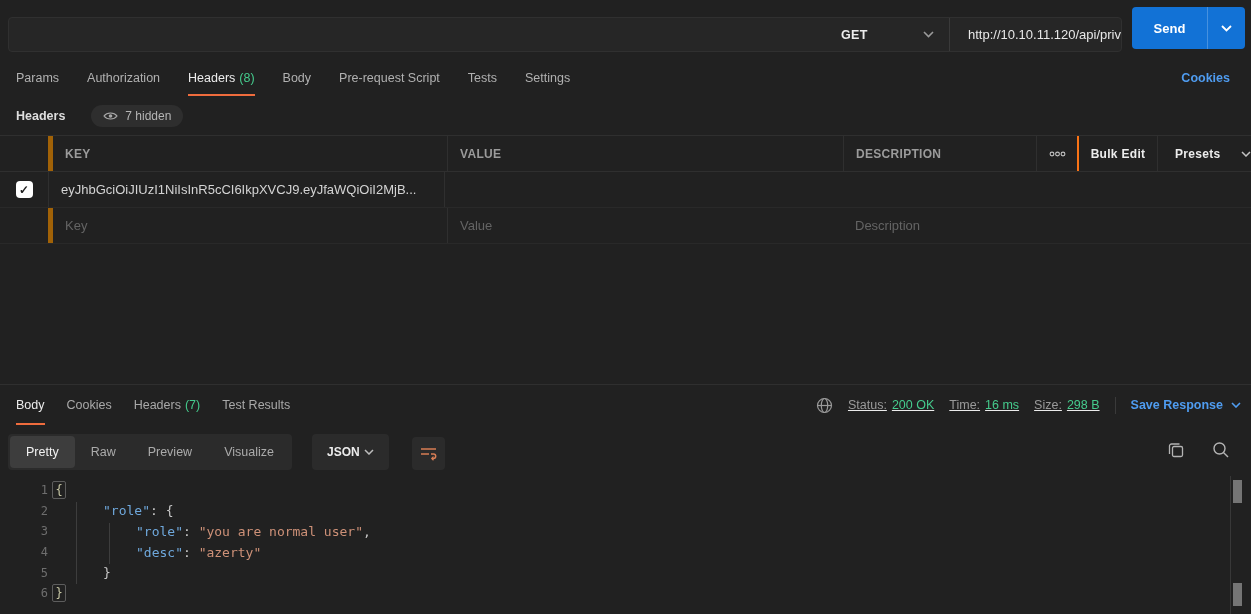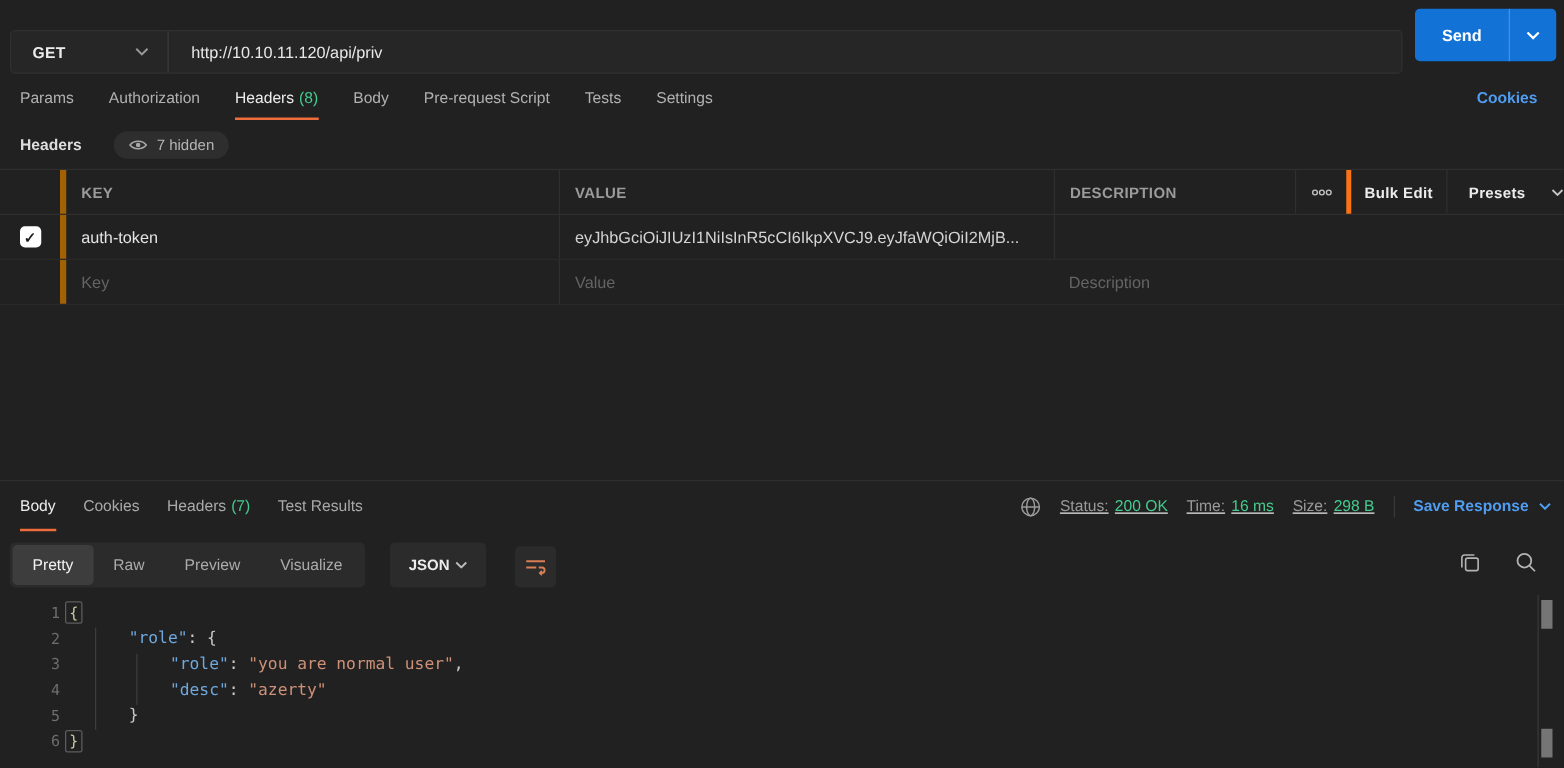--- a/index.html
+++ b/index.html
@@ -13,23 +13,23 @@
     --green:#45cb8d;
     --blue-link:#4f9cf0;
     --send-blue:#1272d6;
     --code-key:#6fa8dc;
     --code-str:#ce9178;
   }
   svg { display:block; }
 
   
   .url-group{
-    position:absolute; top:24px; left:8px; width:1114px; height:35px;
+    position:absolute; top:17px; left:8px; width:1114px; height:35px;
     background:#262626; border:1px solid #303030; border-radius:4px;
-    display:flex; align-items:center;
+    display:flex; align-items:center;justify-content:flex-end;
   }
   .method{
     width:126px; height:100%; display:flex; align-items:center;
     justify-content:space-between; padding:0 15px 0 17px;
     font-size:12.5px; font-weight:700; letter-spacing:.3px; color:#ececec;
     border-right:1px solid #3a3a3a; cursor:pointer;
   }
   .url-text{ padding-left:18px; font-size:13px; color:#e8e8e8; }
   .send-btn{
     position:absolute; top:7px; left:1132px; width:113px; height:42px;
@@ -69,21 +69,21 @@
   .trow{ display:flex; align-items:stretch; }
   .thead{ height:37px; border-top:1px solid #2f2f2f; border-bottom:1px solid #2f2f2f;
     color:#9b9b9b; font-size:12px; font-weight:600; letter-spacing:.3px; }
   .tbodyrow{ height:36px; border-bottom:1px solid #292929; }
   .cell{ display:flex; align-items:center; padding-left:12px; overflow:hidden; white-space:nowrap; }
   .c0{ width:48px; padding-left:0; justify-content:center; }
   .c1{ width:399px; border-left:5px solid #a16207; }
   .c2{ width:396px; border-left:1px solid #2f2f2f; }
   .c3{ width:193px; border-left:1px solid #2f2f2f; }
   .cmore{ width:41px; border-left:1px solid #2f2f2f; justify-content:center; padding-left:0; cursor:pointer; }
-  .cbulk{ width:80px; border-left:4px solid #f97316; justify-content:center; padding-left:0;
+  .cbulk{ width:80px; border-left:2px solid #f97316; justify-content:center; padding-left:0;
     color:#ececec; font-size:12px; font-weight:700; cursor:pointer; }
   .cpresets{ flex:1; border-left:1px solid #2f2f2f; gap:21px; padding-left:17px;
     color:#ececec; font-size:12px; font-weight:700; cursor:pointer; }
   .rowtext{ color:#e4e4e4; }
   .valtext{ color:#d4d4d4; }
   .ph{ color:#646464; }
   .checkbox{
     width:17px; height:17px; background:#ffffff; border-radius:4px;
     display:flex; align-items:center; justify-content:center; cursor:pointer;
     color:#1d1d1d; font-size:12px; font-weight:700;
@@ -227,21 +227,20 @@
       </span>
     </div>
   </div>
 
   <div class="trow tbodyrow">
     <div class="cell c0">
       <div class="checkbox">
         <span>✓</span>
       </div>
     </div>
-    <div class="cell c1 rowtext">auth-token</div>
     <div class="cell c2 valtext">eyJhbGciOiJIUzI1NiIsInR5cCI6IkpXVCJ9.eyJfaWQiOiI2MjB...</div>
     <div class="cell c3"></div>
     <div class="cell" style="flex:1"></div>
   </div>
 
   <div class="trow tbodyrow">
     <div class="cell c0"></div>
     <div class="cell c1 ph">Key</div>
     <div class="cell c2 ph">Value</div>
     <div class="cell c3 ph" style="border-left:none">Description</div>

